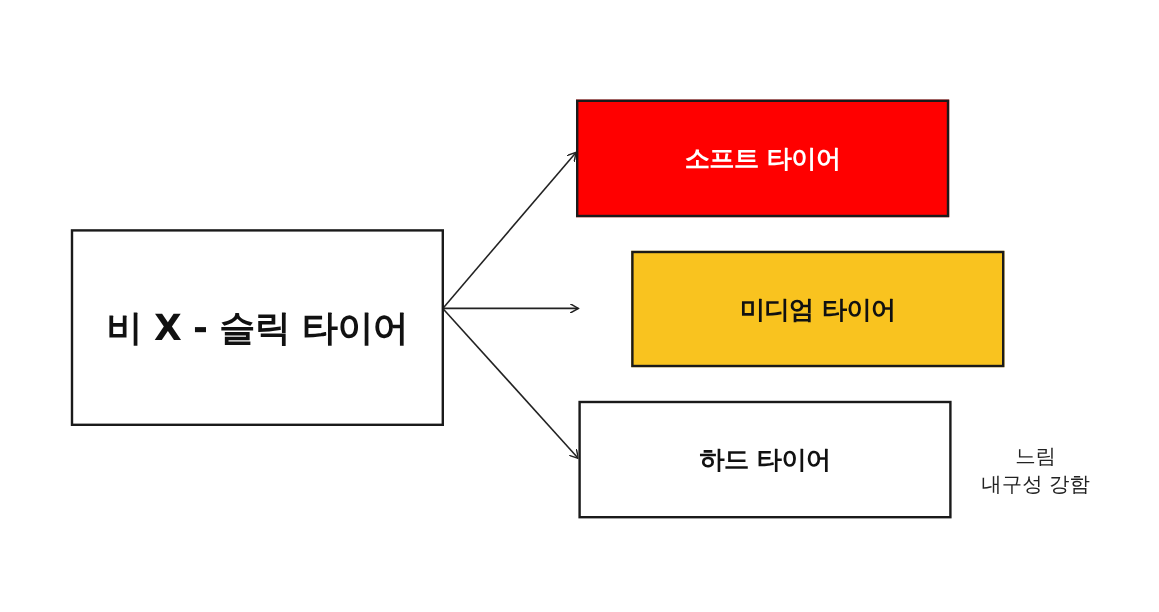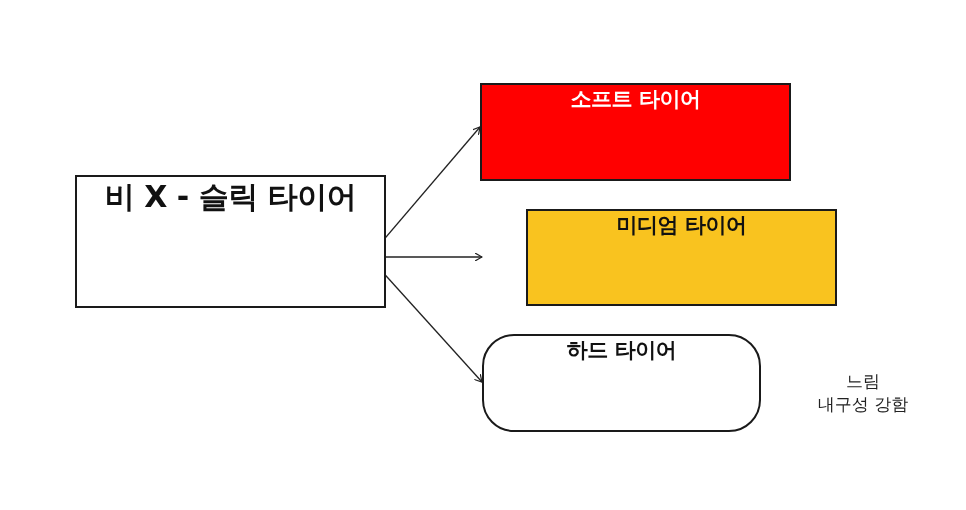--- a/index.html
+++ b/index.html
@@ -1,24 +1,24 @@
 <!DOCTYPE html>
 <html><head>
   <meta charset="utf-8">
   <style>
     html, body { margin: 0; padding: 0; background: #ffffff; }
     body { width: 966px; height: 510px; position: relative; overflow: hidden;
            font-family: "DejaVu Sans", "Liberation Sans", sans-serif; }
     .box { position: absolute; box-sizing: border-box; border: 2px solid #1a1a1a;
-           display: flex; align-items: flex-start; justify-content: center;
+           display: flex; align-items: center; justify-content: center;
            font-weight: bold; letter-spacing: -0.5px; }
-    #main-box { left: 59px; top: 175px; width: 311px; height: 133px; font-size: 30px; color: #111; background: #fff; margin-left: 16px; }
+    #main-box { left: 59px; top: 191px; width: 311px; height: 164px; font-size: 30px; color: #111; background: #fff; }
     #soft-box { left: 480px; top: 83px; width: 311px; height: 98px; font-size: 21px; }
     #medium-box { left: 482px; top: 209px; width: 311px; height: 97px; font-size: 21px; }
-    #hard-box { left: 482px; top: 334px; width: 279px; height: 98px; font-size: 21px; border-radius: 32px; }
+    #hard-box { left: 482px; top: 334px; width: 311px; height: 98px; font-size: 21px; }
     .note { position: absolute; text-align: center; font-size: 17px; line-height: 23px; color: #222; }
     #soft-note { left: 800px; top: 89px; width: 120px; }
     #hard-note { left: 803px; top: 370px; width: 120px; }
     svg.arrows { position: absolute; left: 0; top: 0; }
   </style>
 </head>
 <body>
 
 <svg class="arrows" width="966" height="510">
   <defs>

